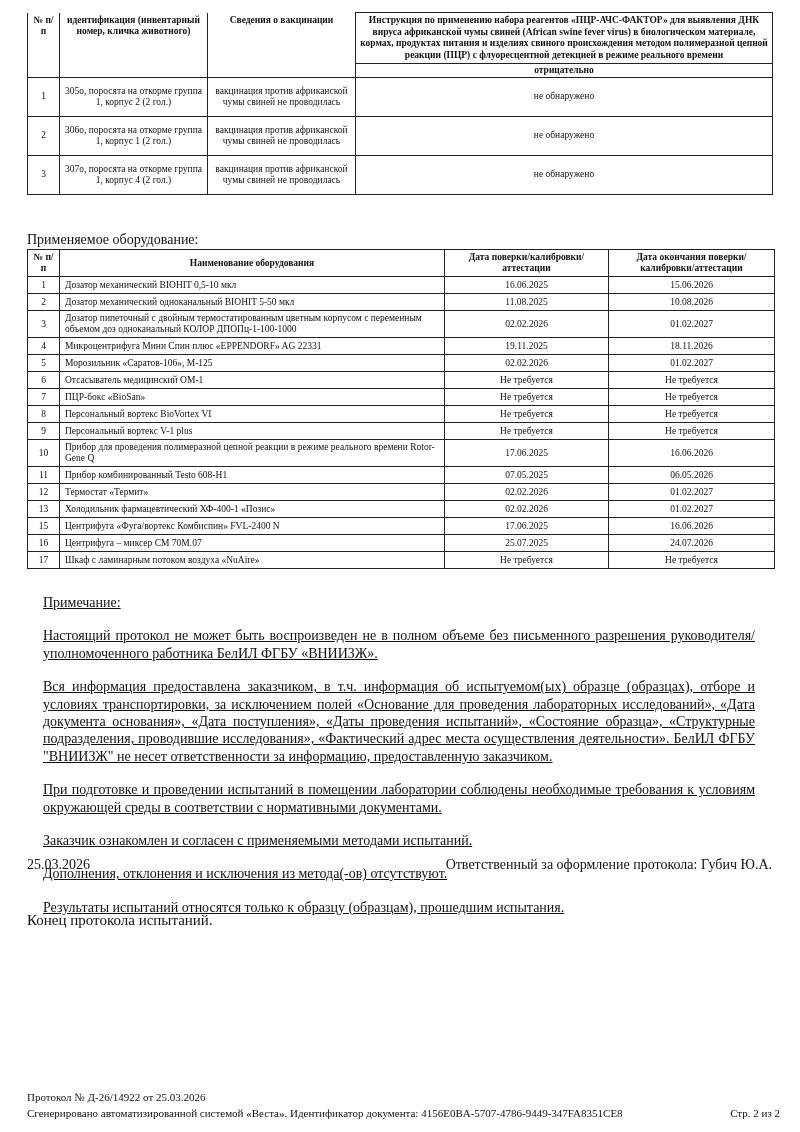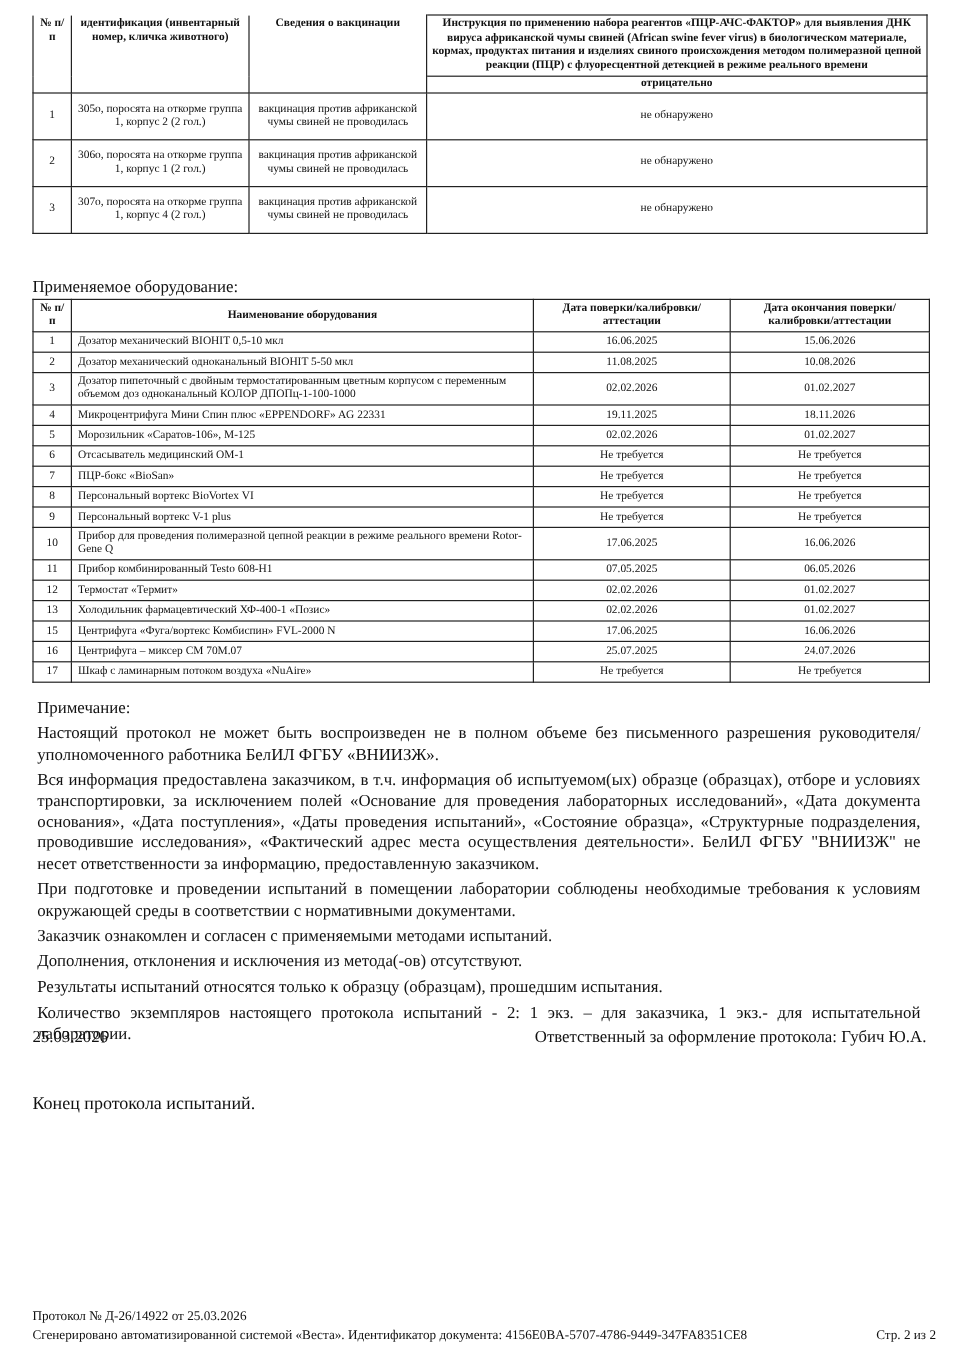--- a/index.html
+++ b/index.html
@@ -15,21 +15,21 @@
   #results .subhead { font-weight:bold; height:11px; line-height:11px; padding:1px; }
   
   #equip-title { position:absolute; left:27px; top:232px; font-size:14px; }
   #equipment { position:absolute; left:27px; top:249px; width:748px; font-size:9.5px; }
   #equipment th { font-weight:bold; text-align:center; vertical-align:middle; padding:1px 3px; line-height:11px; height:24px; }
   #equipment td { padding:0 5px; line-height:11px; height:16px; }
   #equipment td.num, #equipment td.date { text-align:center; }
   #equipment tr.tall td { height:26px; }
   
   #notes { position:absolute; left:27px; top:578px; width:744px; font-size:14px; line-height:17.4px; text-align:justify; }
-  #notes p { margin:4px; }
+  #notes p { margin:16px;text-decoration:underline; }
   #sign-date { position:absolute; left:27px; top:857px; font-size:14px; }
   #sign-resp { position:absolute; right:28px; top:857px; font-size:14px; }
   #end-text { position:absolute; left:27px; top:912px; font-size:15px; }
   
   #footer1 { position:absolute; left:27px; top:1091px; font-size:11px; }
   #footer2 { position:absolute; left:27px; top:1107px; font-size:11px; }
   #footer-page { position:absolute; right:20px; top:1107px; font-size:11px; }
 </style>
 </head>
 <body>
@@ -164,21 +164,21 @@
         <td class="date">01.02.2027</td>
       </tr>
       <tr>
         <td class="num">13</td>
         <td>Холодильник фармацевтический ХФ-400-1 «Позис»</td>
         <td class="date">02.02.2026</td>
         <td class="date">01.02.2027</td>
       </tr>
       <tr>
         <td class="num">15</td>
-        <td>Центрифуга «Фуга/вортекс Комбиспин» FVL-2000 N</td>
+        <td>Центрифуга «Фуга/вортекс Комбиспин» FVL-2400 N</td>
         <td class="date">17.06.2025</td>
         <td class="date">16.06.2026</td>
       </tr>
       <tr>
         <td class="num">16</td>
         <td>Центрифуга – миксер СМ 70М.07</td>
         <td class="date">25.07.2025</td>
         <td class="date">24.07.2026</td>
       </tr>
       <tr>
@@ -192,21 +192,20 @@
 
 <div id="notes">
   <p>Примечание:</p>
   <div id="notes-body">
       <p>Настоящий протокол не может быть воспроизведен не в полном объеме без письменного разрешения руководителя/уполномоченного работника БелИЛ ФГБУ «ВНИИЗЖ».</p>
       <p>Вся информация предоставлена заказчиком, в т.ч. информация об испытуемом(ых) образце (образцах), отборе и условиях транспортировки, за исключением полей «Основание для проведения лабораторных исследований», «Дата документа основания», «Дата поступления», «Даты проведения испытаний», «Состояние образца», «Структурные подразделения, проводившие исследования», «Фактический адрес места осуществления деятельности». БелИЛ ФГБУ "ВНИИЗЖ" не несет ответственности за информацию, предоставленную заказчиком.</p>
       <p>При подготовке и проведении испытаний в помещении лаборатории соблюдены необходимые требования к условиям окружающей среды в соответствии с нормативными документами.</p>
       <p>Заказчик ознакомлен и согласен с применяемыми методами испытаний.</p>
       <p>Дополнения, отклонения и исключения из метода(-ов) отсутствуют.</p>
       <p>Результаты испытаний относятся только к образцу (образцам), прошедшим испытания.</p>
-      <p>Количество экземпляров настоящего протокола испытаний - 2: 1 экз. – для заказчика, 1 экз.- для испытательной лаборатории.</p>
     </div>
 </div>
 
 <div id="sign-date">25.03.2026</div>
 <div id="sign-resp">Ответственный за оформление протокола: Губич Ю.А.</div>
 <div id="end-text">Конец протокола испытаний.</div>
 
 <div id="footer1">Протокол № Д-26/14922 от 25.03.2026</div>
 <div id="footer2">Сгенерировано автоматизированной системой «Веста». Идентификатор документа: 4156E0BA-5707-4786-9449-347FA8351CE8</div>
 <div id="footer-page">Стр. 2 из 2</div>

